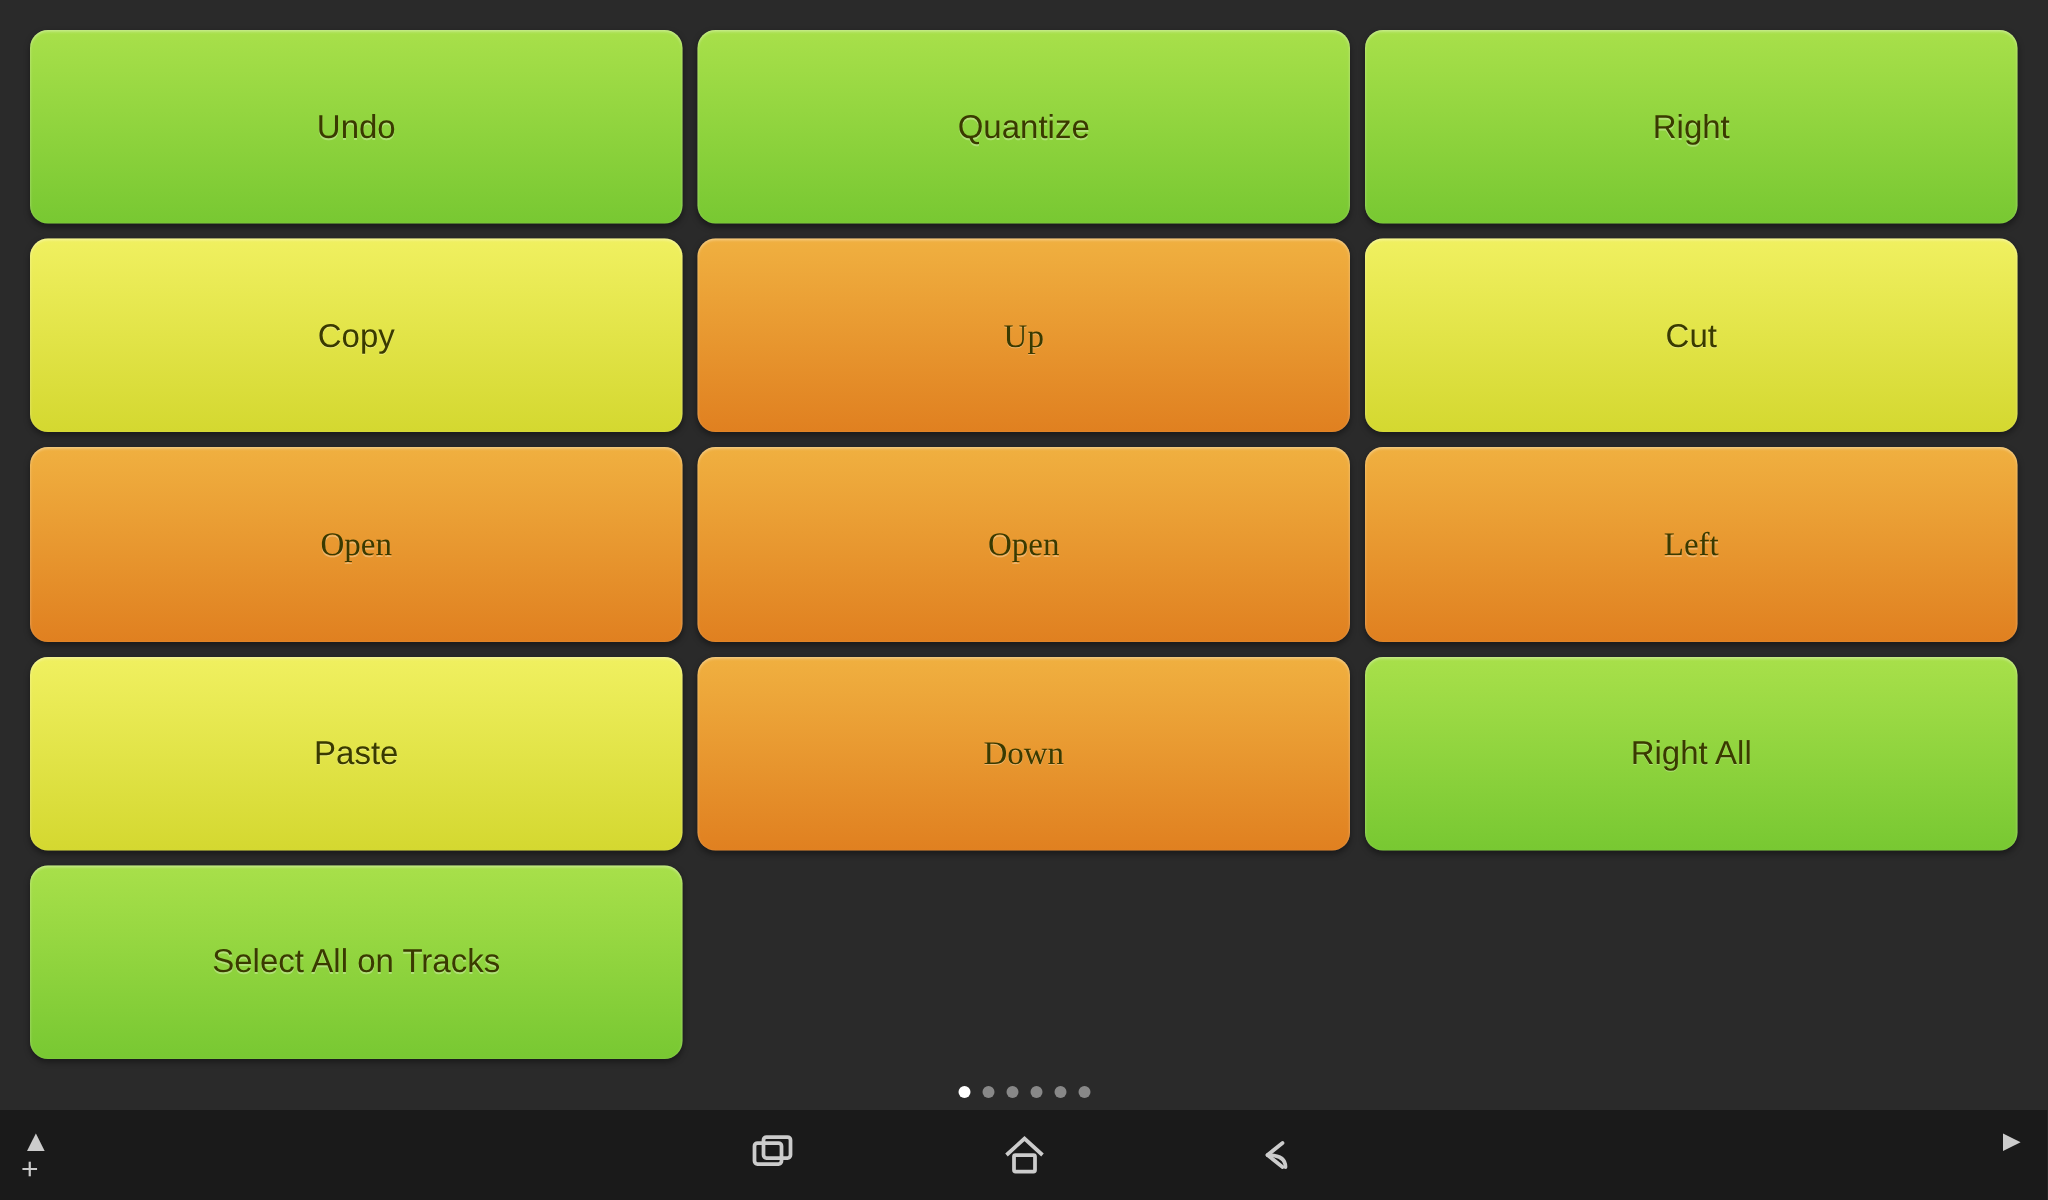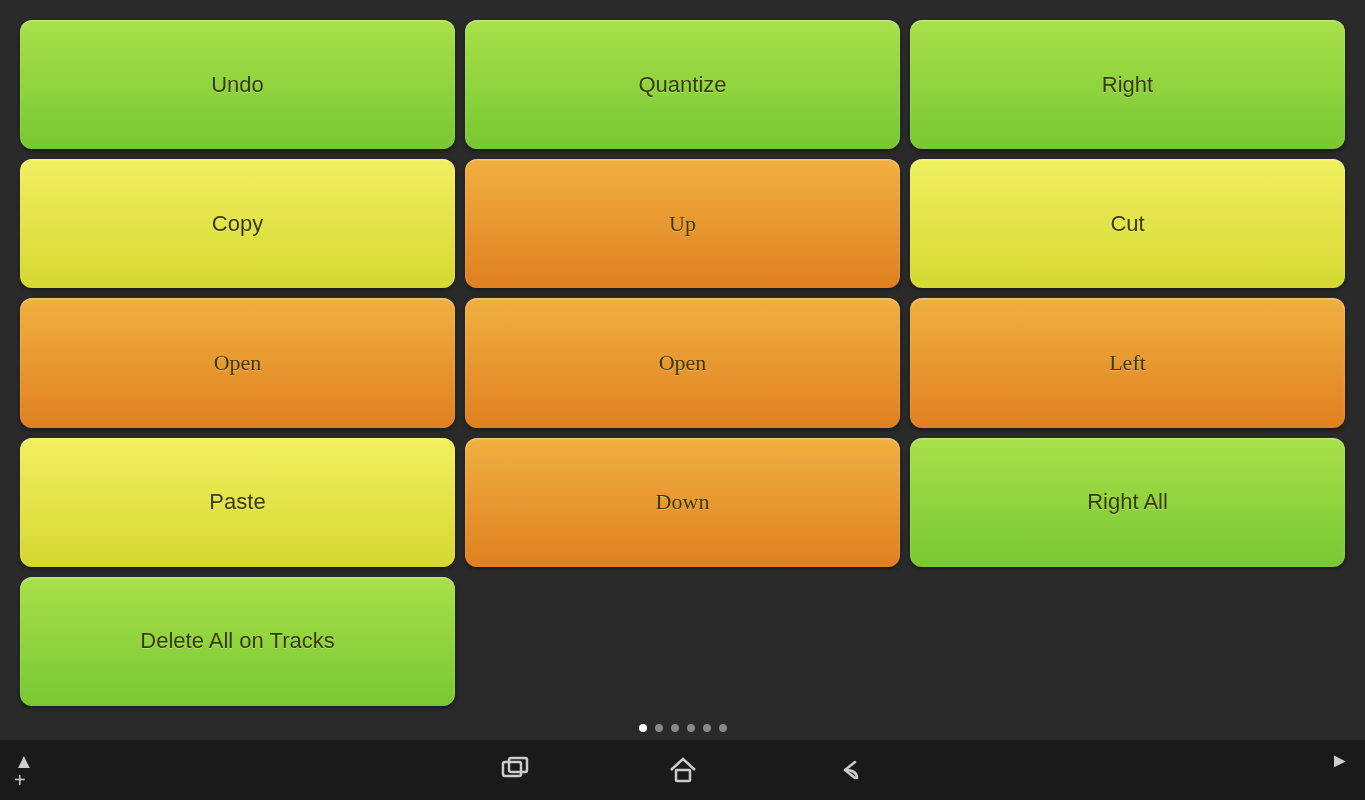--- a/index.html
+++ b/index.html
@@ -139,21 +139,21 @@
       <button class="btn btn-green">Right</button>
       <button class="btn btn-yellow">Copy</button>
       <button class="btn btn-orange">Up</button>
       <button class="btn btn-yellow">Cut</button>
       <button class="btn btn-orange">Open</button>
       <button class="btn btn-orange">Open</button>
       <button class="btn btn-orange">Left</button>
       <button class="btn btn-yellow">Paste</button>
       <button class="btn btn-orange">Down</button>
       <button class="btn btn-green">Right All</button>
-      <button class="btn btn-green">Delete All on Tracks</button>
+      <button class="btn btn-green">Select All on Tracks</button>
     </div>
   <div class="pagination" id="pagination">
   <div class="dot active"></div>
       <div class="dot"></div>
       <div class="dot"></div>
       <div class="dot"></div>
       <div class="dot"></div>
       <div class="dot"></div>
     </div>
 </div>

